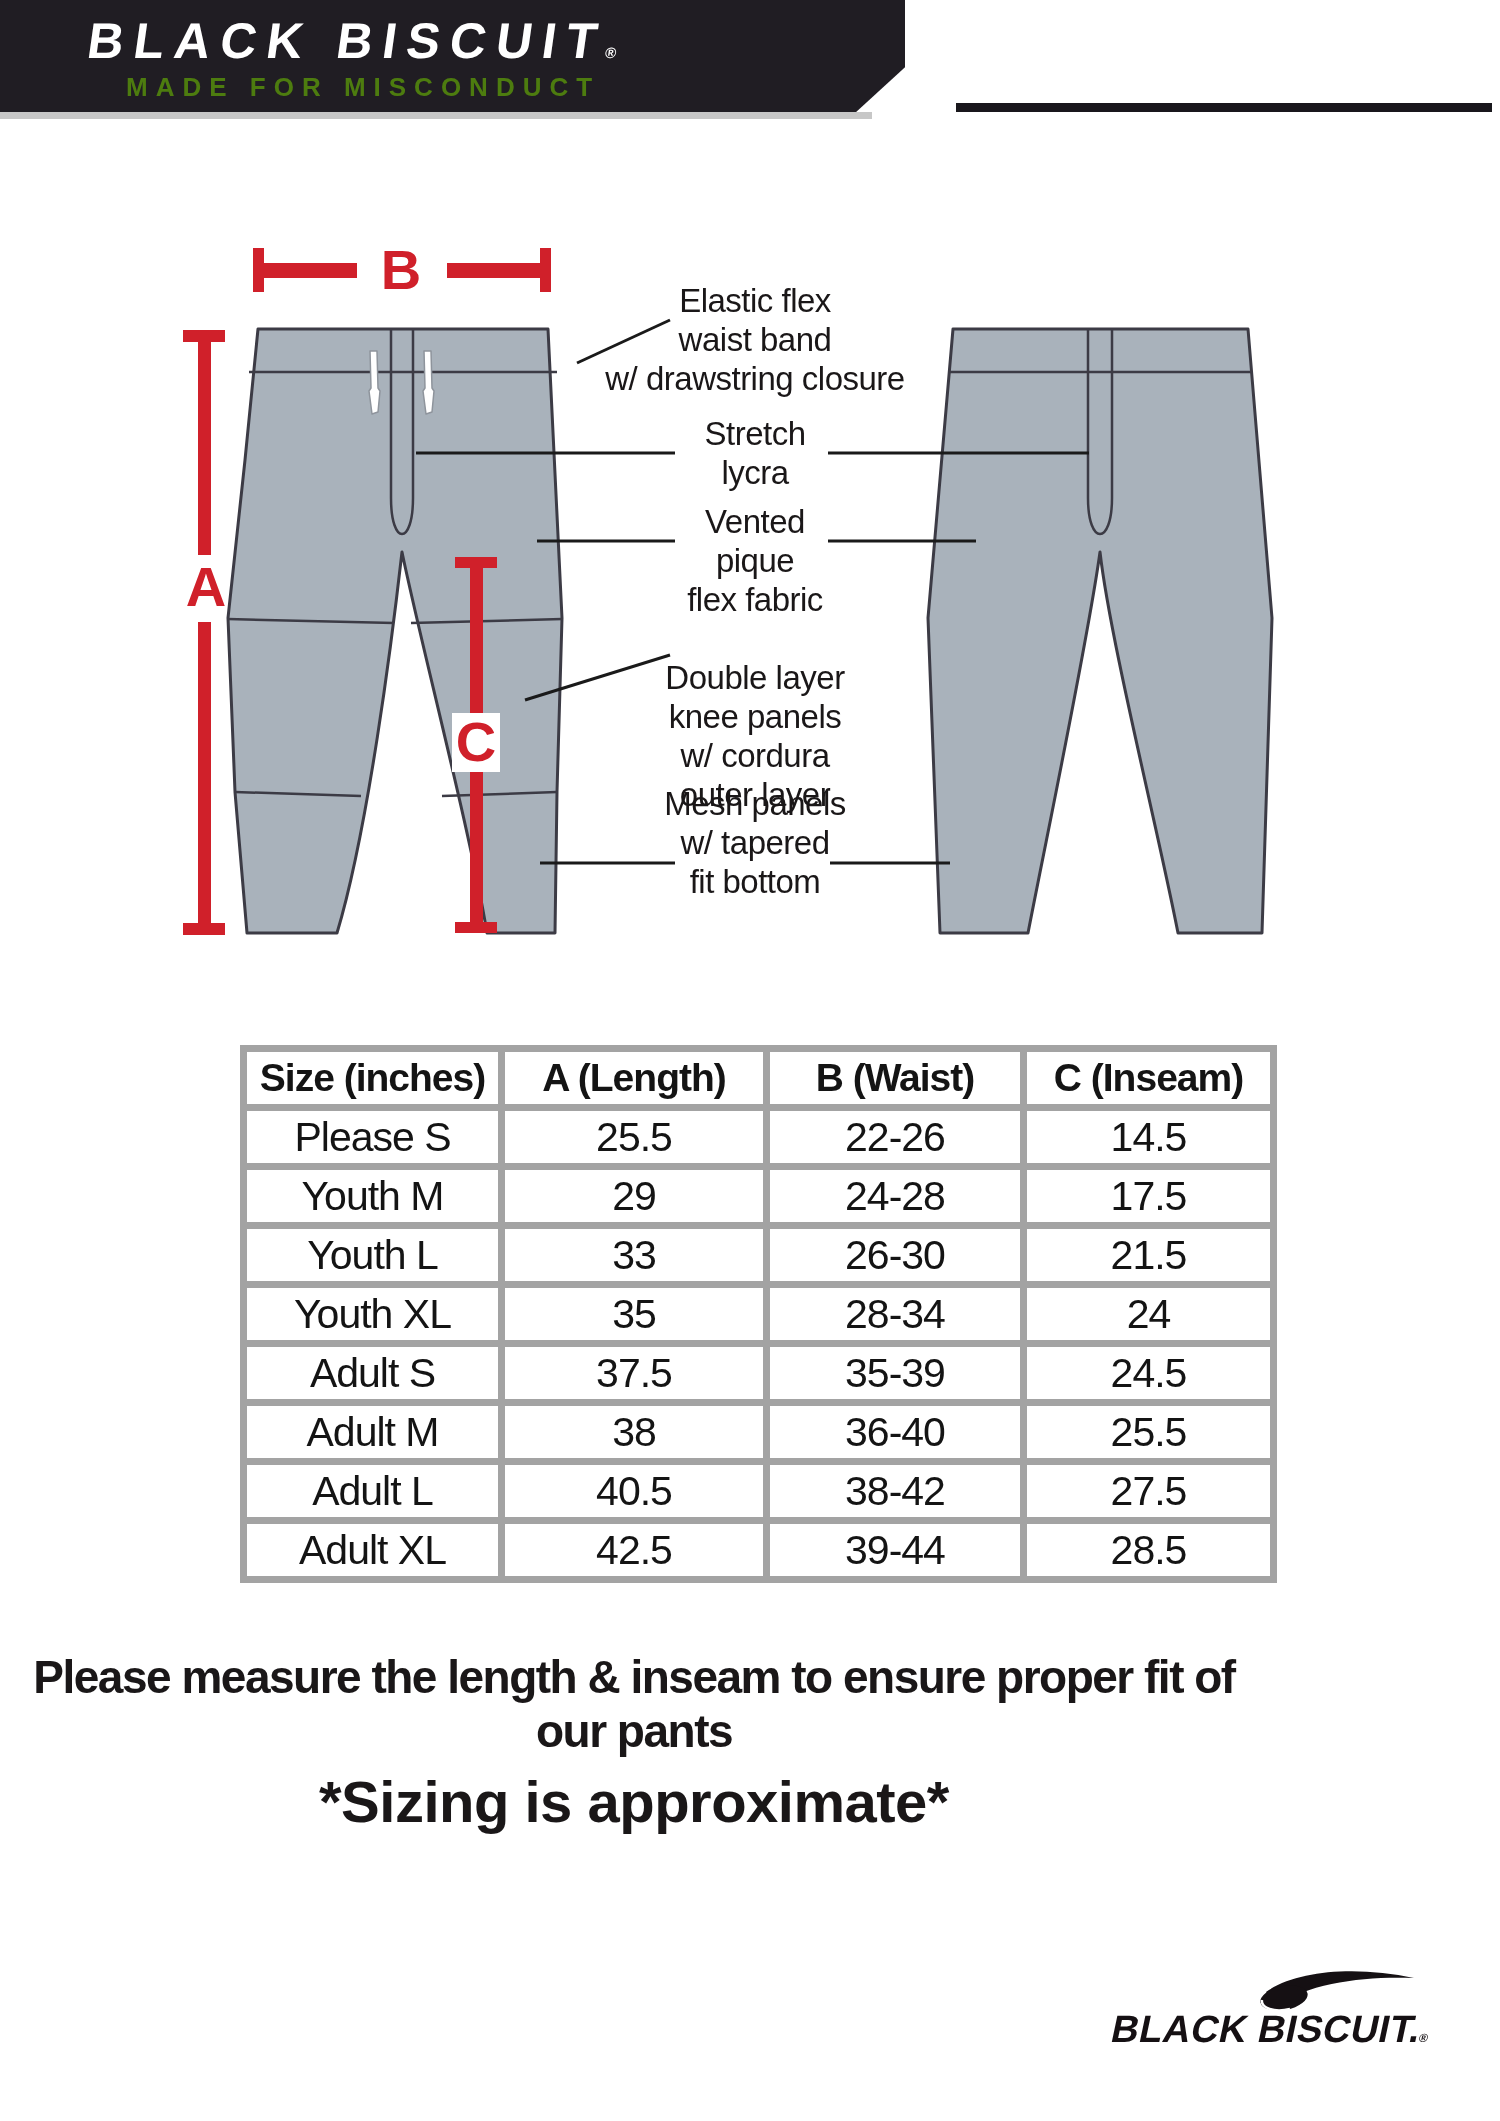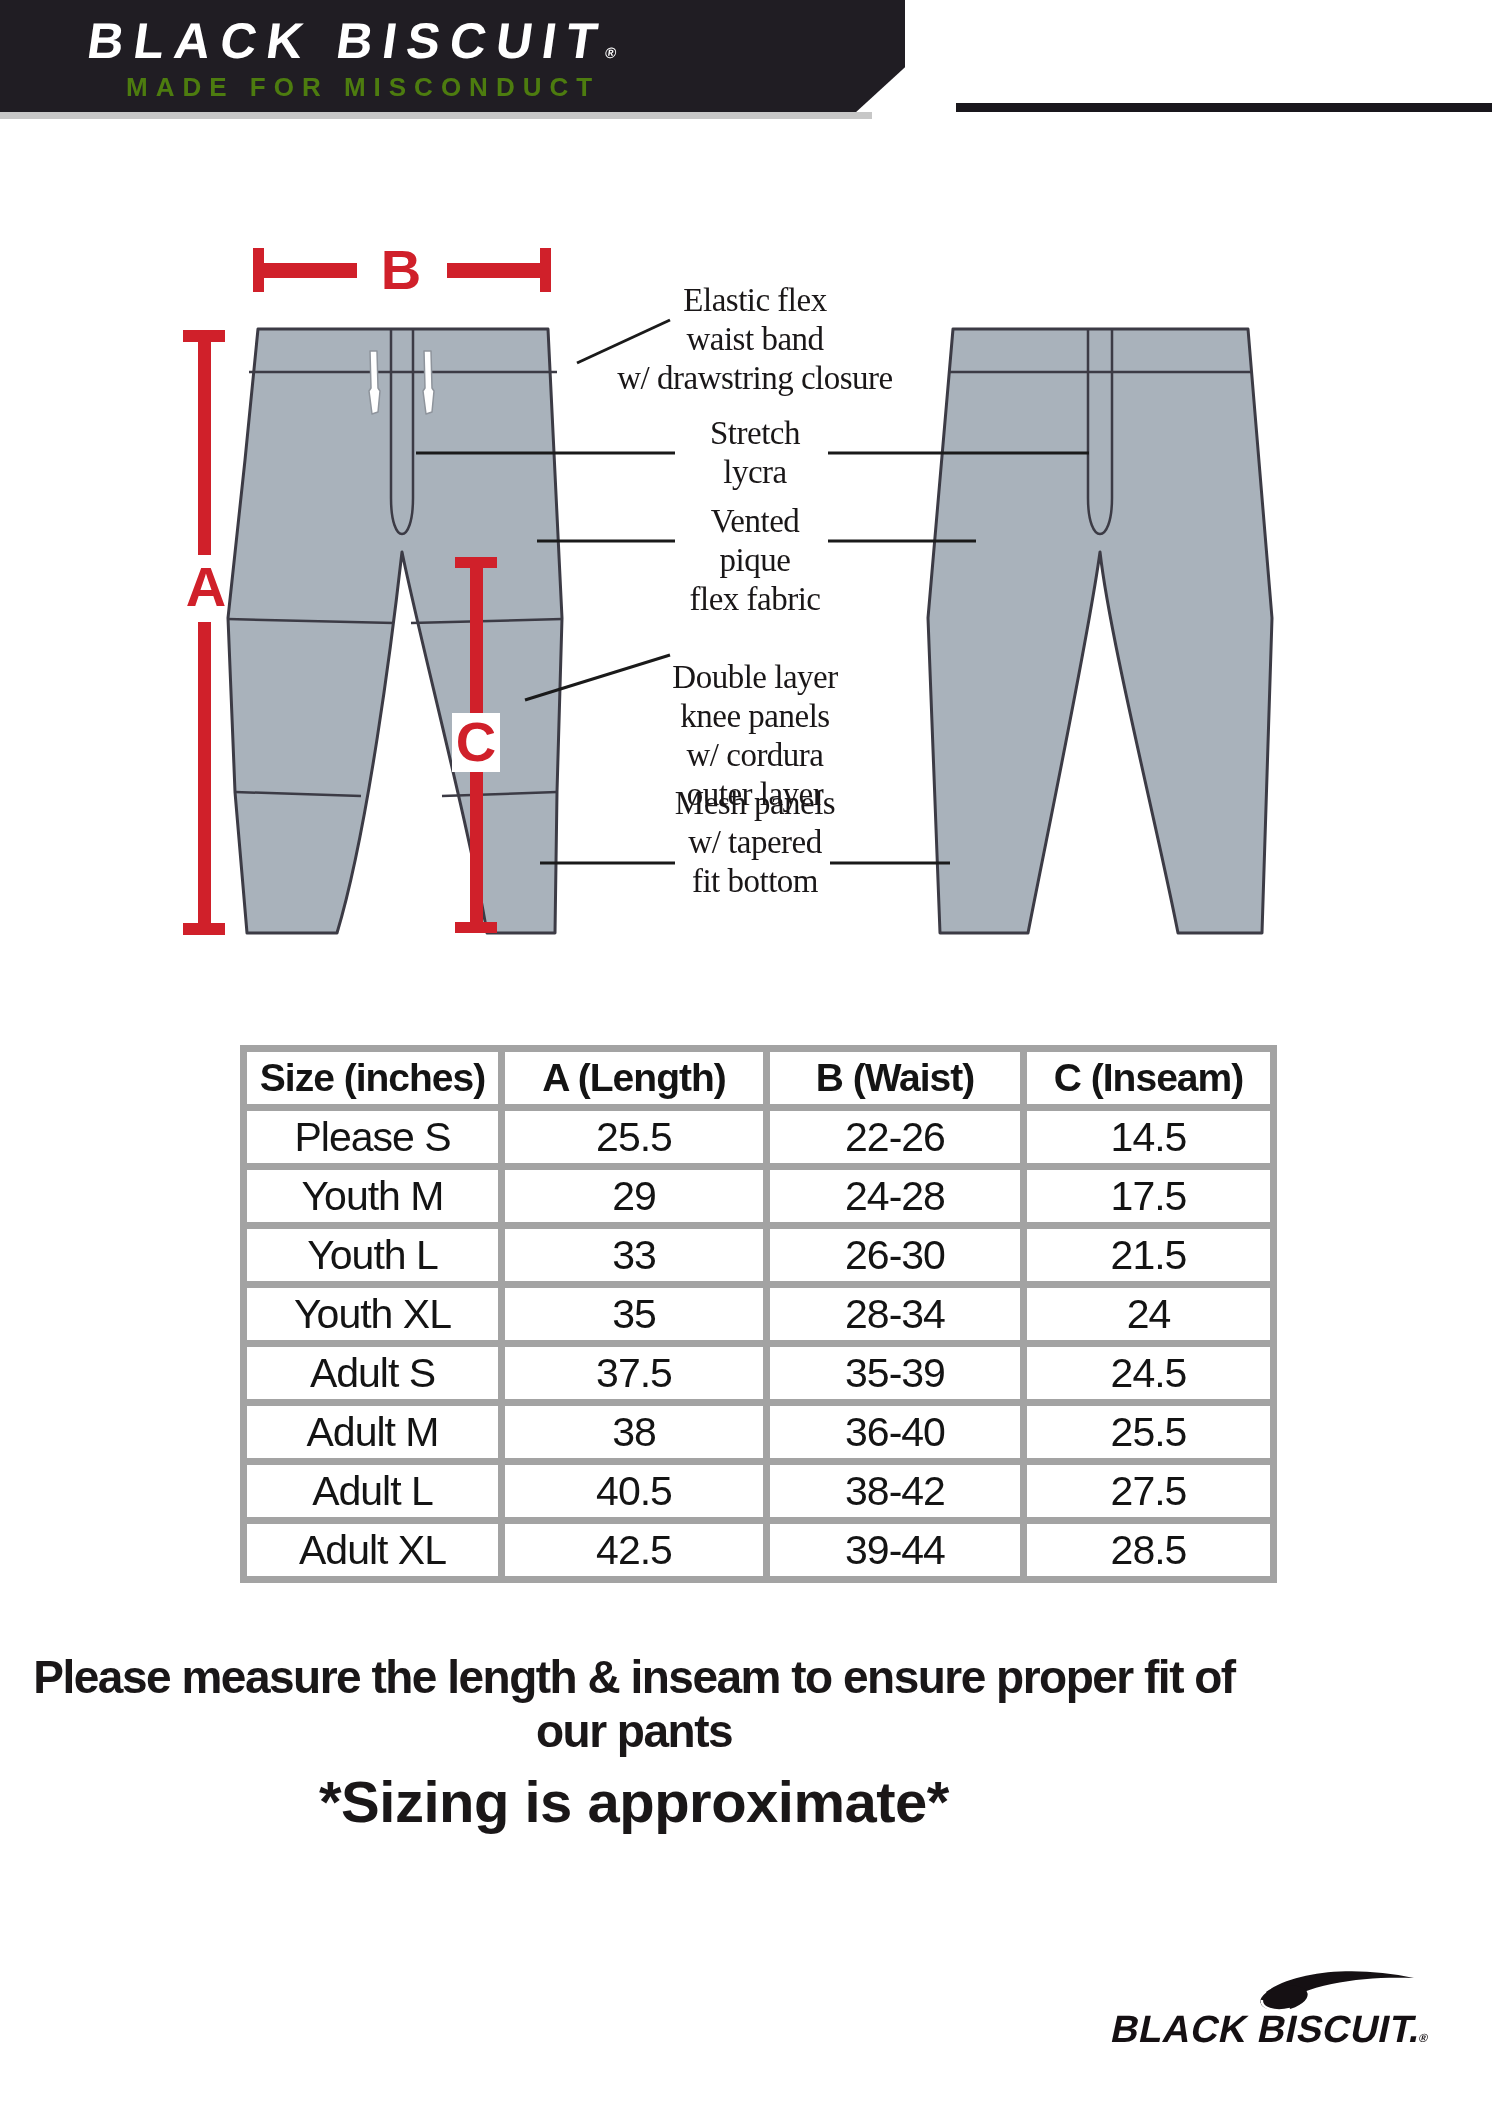--- a/index.html
+++ b/index.html
@@ -17,21 +17,21 @@
            letter-spacing:8px;white-space:nowrap;}
   .page-title{position:absolute;left:950px;top:26px;width:545px;text-align:center;
               font-size:54px;font-weight:bold;color:#19171c;white-space:nowrap;}
   .title-underline{position:absolute;left:956px;top:103px;width:536px;height:9px;background:#19171c;}
 
   
   #diagram{position:absolute;left:0;top:0;width:1500px;height:1000px;}
   .measure-letter{position:absolute;color:#d0202a;font-weight:bold;font-size:56px;
                   text-align:center;line-height:60px;}
   .annotation{position:absolute;left:585px;width:340px;text-align:center;font-size:33px;
-              line-height:39px;color:#1a1718;white-space:pre-line;letter-spacing:-0.5px;font-family:Liberation Serif, serif;}
+              line-height:39px;color:#1a1718;white-space:pre-line;letter-spacing:-0.5px;}
 
   
   .size-table{position:absolute;left:240px;top:1045px;width:1030px;border-collapse:collapse;
               table-layout:fixed;}
   .size-table th,.size-table td{border:7px solid #a3a3a3;height:52px;text-align:center;
               font-size:41px;padding:0;letter-spacing:-1px;color:#141414;}
   .size-table th{font-weight:bold;font-size:39px;}
 
   
   .footnote{position:absolute;left:0;width:1268px;text-align:center;color:#1a1718;}

